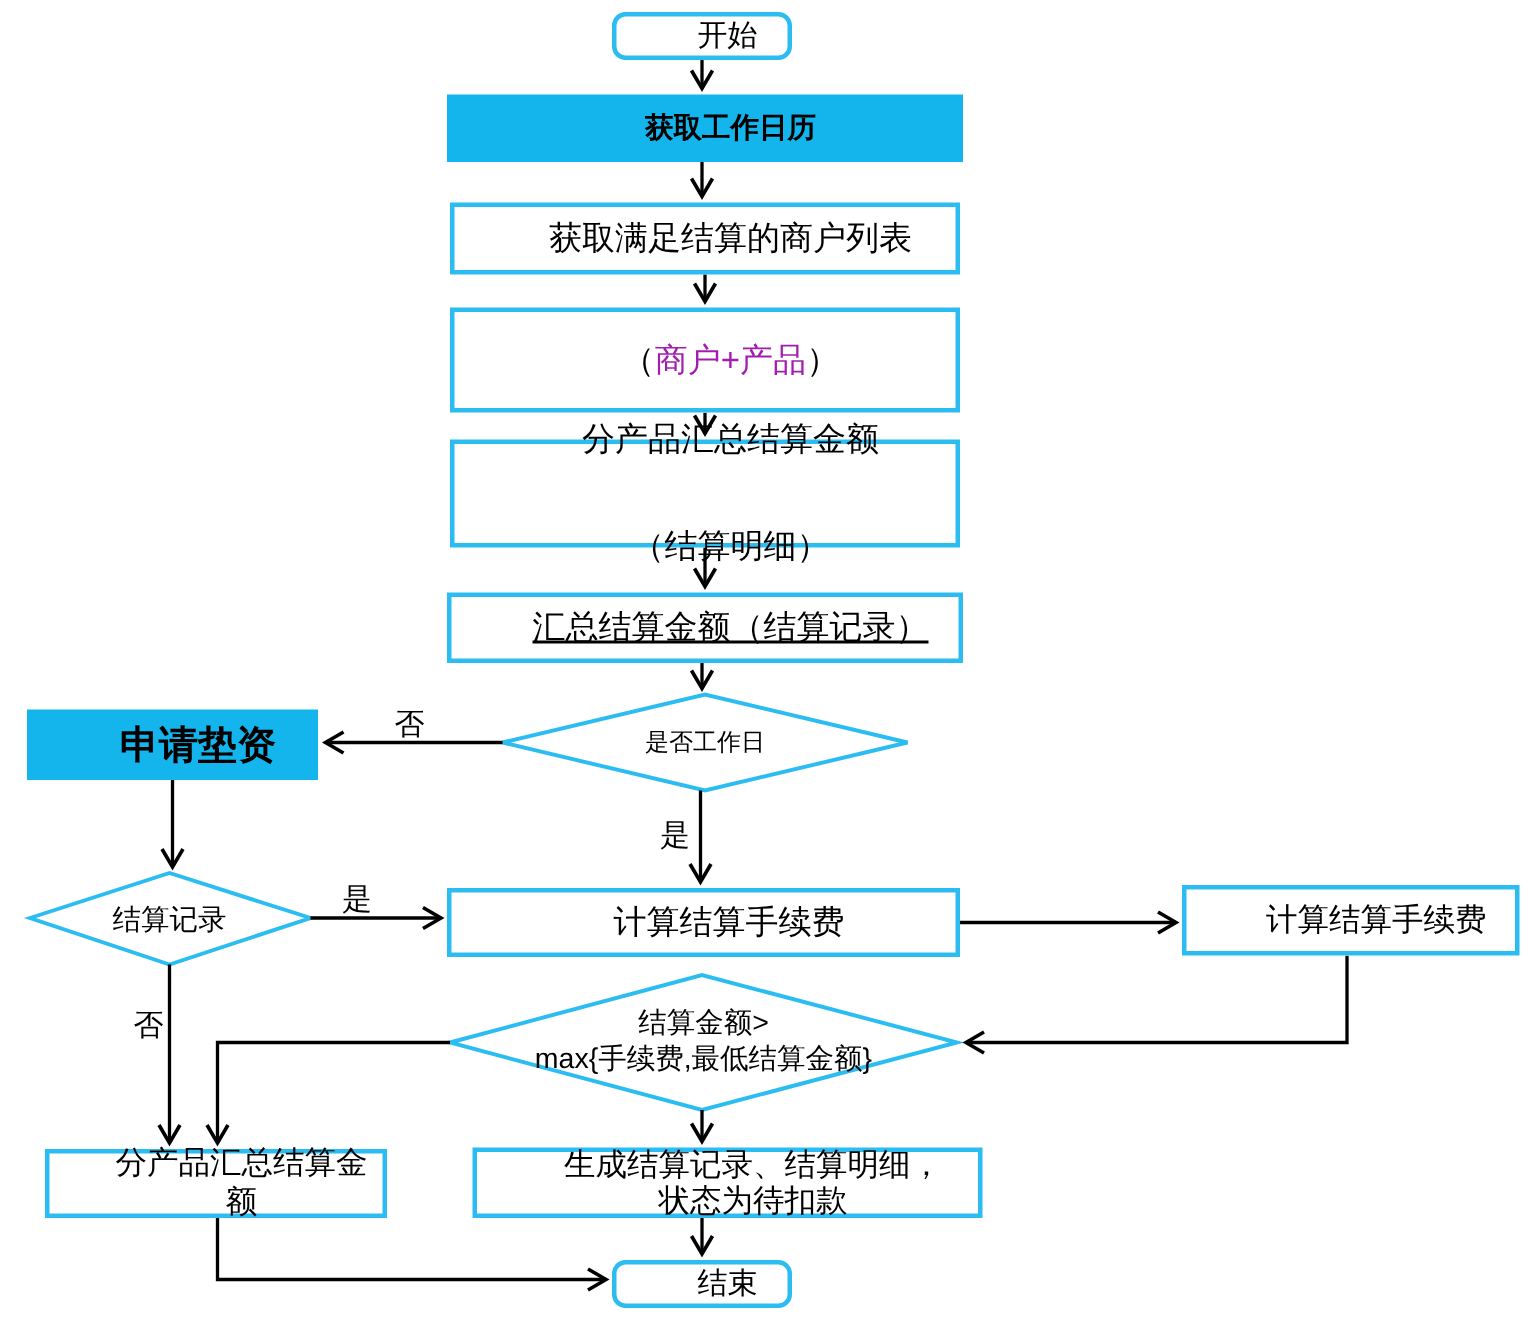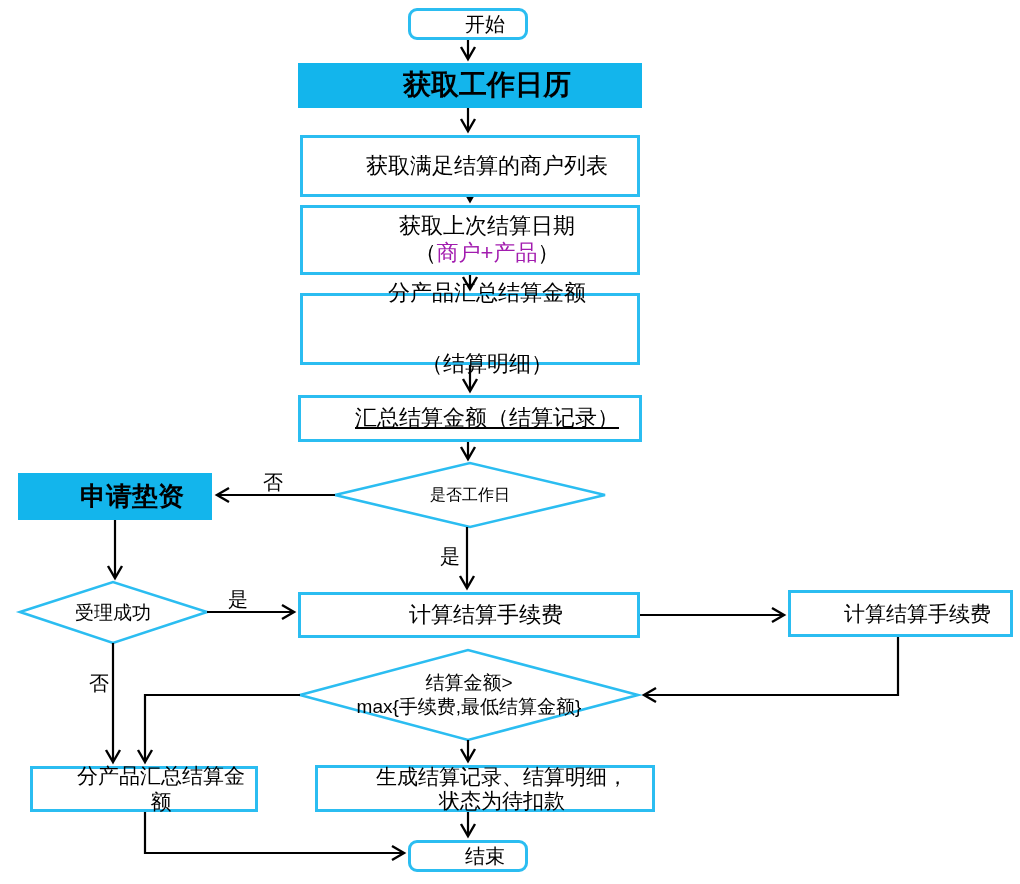--- a/index.html
+++ b/index.html
@@ -58,30 +58,29 @@
     <polyline class="edge" points="300,695 145,695 145,761" marker-end="url(#arrow)"></polyline>
     <polyline class="edge" points="468,740 468,760" marker-end="url(#arrow)"></polyline>
     <polyline class="edge" points="468,810 468,835" marker-end="url(#arrow)"></polyline>
     <polyline class="edge" points="145,812 145,853 403,853" marker-end="url(#arrow)"></polyline>
   </svg>
 
   <div class="node rounded" style="left:408px;top:8px;width:120px;height:32px;">
     <span>开始</span>
   </div>
 
-  <div class="node filled" style="left:298px;top:63px;width:344px;height:45px;font-size:28px;">
+  <div class="node filled" style="left:298px;top:63px;width:344px;height:45px;font-size:19px;">
     <span>获取工作日历</span>
   </div>
 
-  <div class="node proc" style="left:300px;top:135px;width:340px;height:62px;font-size:22px;">
+  <div class="node proc" style="left:300px;top:135px;width:340px;height:48px;font-size:22px;">
     <span>获取满足结算的商户列表</span>
   </div>
 
   <div class="node proc" style="left:300px;top:205px;width:340px;height:70px;font-size:22px;">
-    <div>获取上次结算日期</div>
     <div>
       <span>（</span><span class="hl">商户+产品</span><span>）</span>
     </div>
   </div>
 
   <div class="node proc" style="left:300px;top:293px;width:340px;height:72px;font-size:22px;gap:44px;">
     <div>分产品汇总结算金额</div>
     <div>（结算明细）</div>
   </div>
 
@@ -109,21 +108,21 @@
     <div>生成结算记录、结算明细，</div>
     <div>状态为待扣款</div>
   </div>
 
   <div class="node rounded" style="left:408px;top:840px;width:120px;height:32px;">
     <span>结束</span>
   </div>
 
   <div class="dlabel" style="left:370px;top:482px;width:200px;height:26px;">是否工作日</div>
 
-  <div class="dlabel fs19" style="left:33px;top:601px;width:160px;height:24px;">受理成功</div>
+  <div class="dlabel fs19" style="left:33px;top:601px;width:160px;height:24px;">结算记录</div>
 
   <div class="dlabel fs19" style="left:304px;top:670px;width:330px;height:50px;line-height:1.25;">
     <div>结算金额&gt;</div>
     <div>max{手续费,最低结算金额}</div>
   </div>
 
   <div class="edge-label" style="left:251px;top:469px;">否</div>
   <div class="edge-label" style="left:428px;top:543px;">是</div>
   <div class="edge-label" style="left:216px;top:586px;">是</div>
   <div class="edge-label" style="left:77px;top:670px;">否</div>

